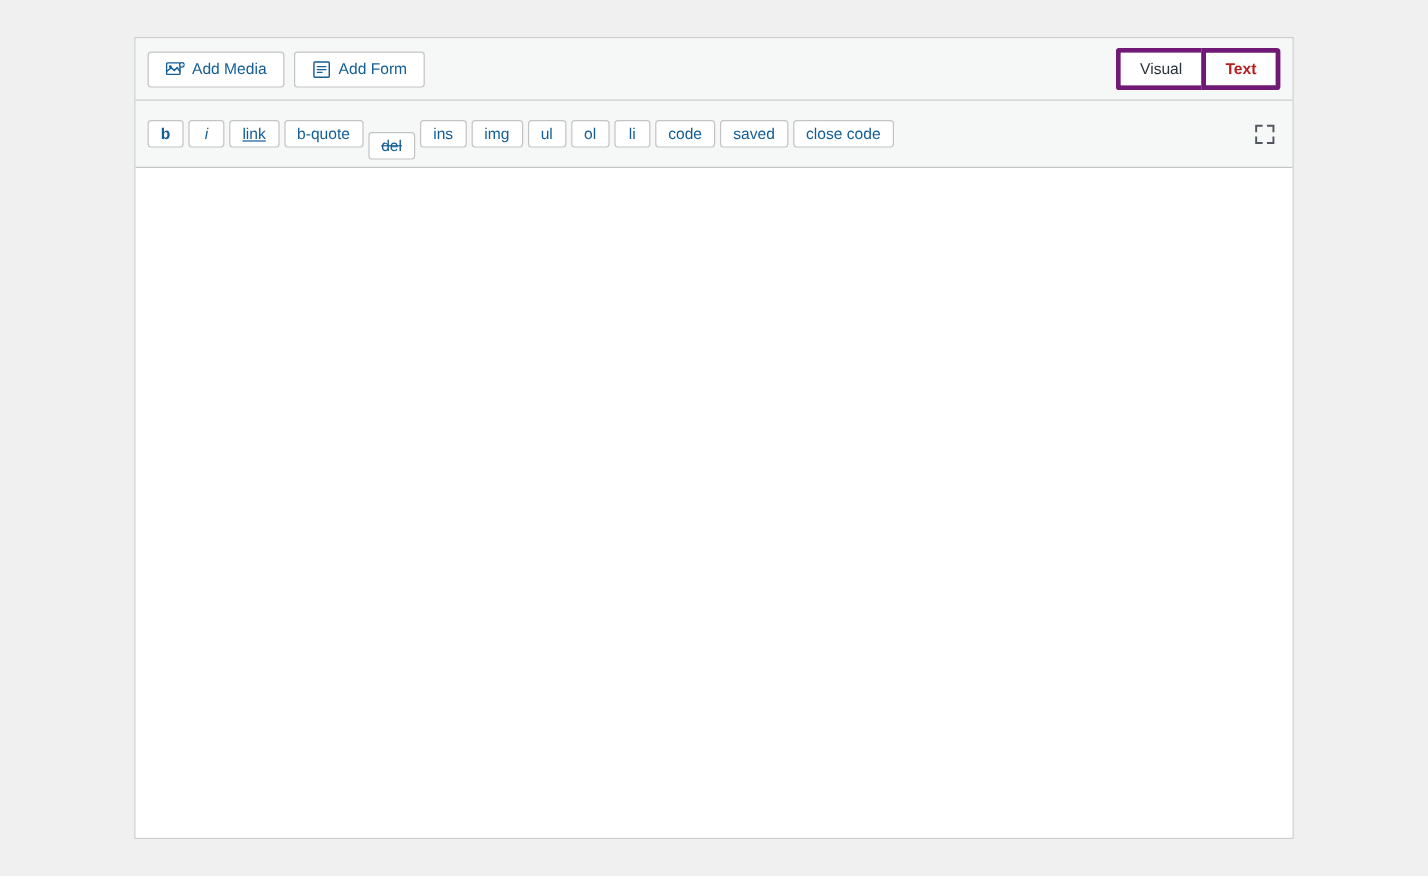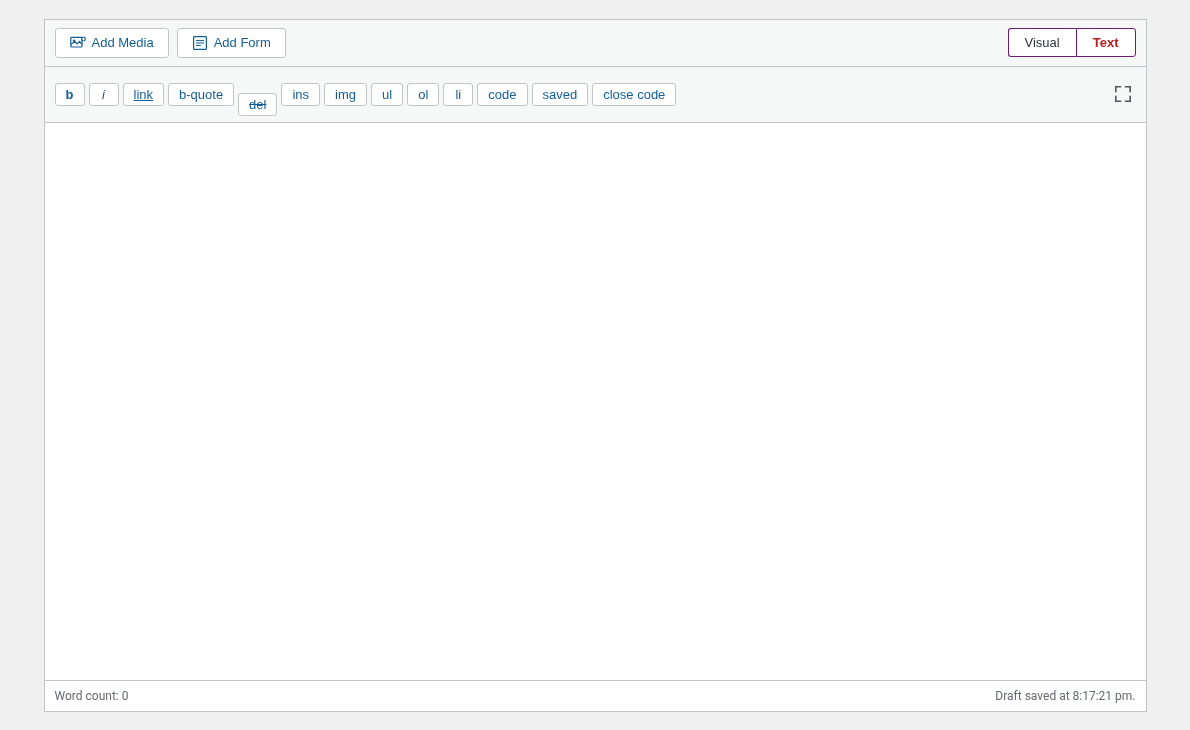--- a/index.html
+++ b/index.html
@@ -12,21 +12,21 @@
       background: #f0f0f1;
       font-family: -apple-system, BlinkMacSystemFont, "Segoe UI", Roboto, Oxygen, Ubuntu, sans-serif;
       font-size: 13px;
       display: flex;
       justify-content: center;
       align-items: center;
       min-height: 100vh;
     }
 
     .editor-container {
-      width: 1103px;
+      width: 966px;
       height: 730px;
       background: #f0f0f1;
       display: flex;
       align-items: center;
       justify-content: flex-end;
     }
 
     .editor-wrapper {
       width: 1160px;
       border: 1px solid #c3c4c7;
@@ -75,21 +75,21 @@
       justify-content: center;
       color: #135e96;
       font-size: 15px;
     }
 
     .tab-visual,
     .tab-text {
       padding: 6px 16px;
       font-size: 13px;
       font-weight: 400;
-      border: 1px solid #701a75;
+      border: 4px solid #701a75;
       cursor: pointer;
       background: #fff;
       color: #2c3338;
     }
 
     .tab-visual {
       border-right: none;
       border-radius: 3px 0 0 3px;
     }
 
@@ -255,22 +255,15 @@
           <polyline points="18,12 18,18 12,18" stroke="#50575e" stroke-width="1.8" fill="none"></polyline>
           <polyline points="8,18 2,18 2,12" stroke="#50575e" stroke-width="1.8" fill="none"></polyline>
         </svg>
       </span>
     </div>
 
     <div class="text-editor-area">
       <textarea class="content-area" style=""></textarea>
     </div>
 
-    <div class="status-bar">
-      <span>
-        <span>Word count:</span>
-        <span>0</span>
-      </span>
-      <span>Draft saved at 8:17:21 pm.</span>
-    </div>
 
   </div>
 </div>
 
 </body></html>

